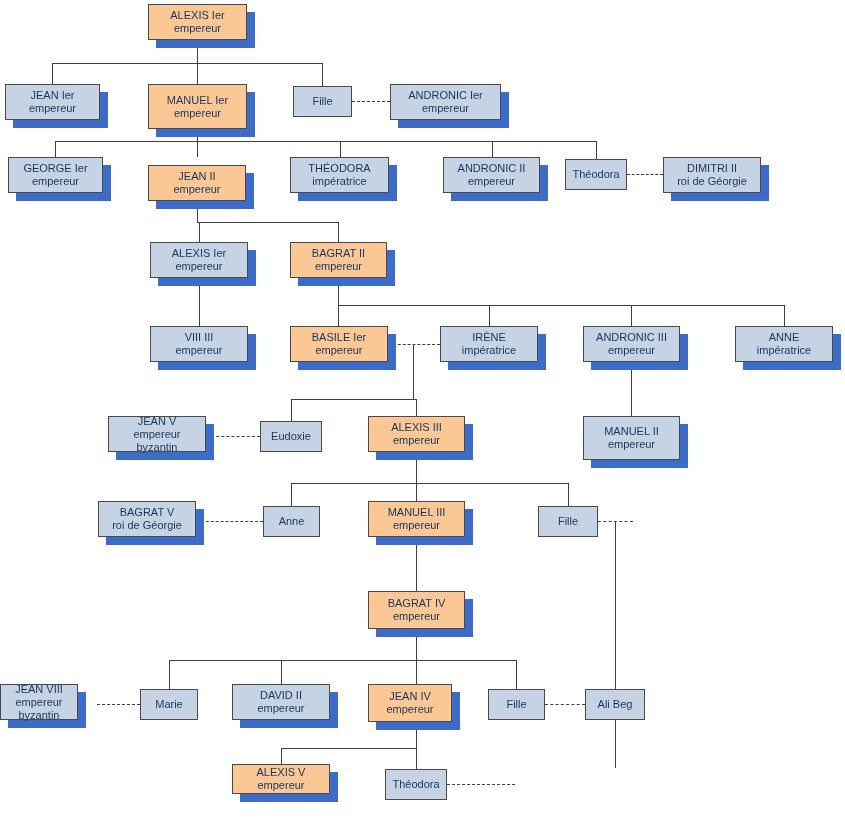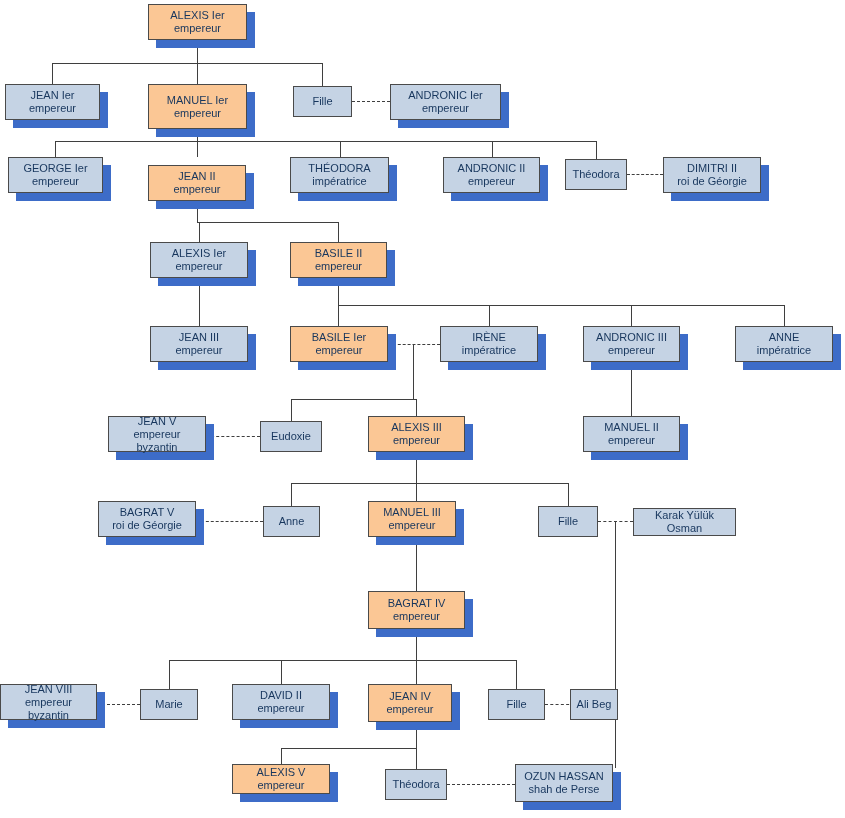--- a/index.html
+++ b/index.html
@@ -126,26 +126,26 @@
   <div class="node shadow" style="left:663px;top:157px;width:98px;height:36px">
     <span>DIMITRI II</span>
     <span>roi de Géorgie</span>
   </div>
 
   <div class="node shadow" style="left:150px;top:242px;width:98px;height:36px">
     <span>ALEXIS Ier</span>
     <span>empereur</span>
   </div>
   <div class="node hl shadow" style="left:290px;top:242px;width:97px;height:36px">
-    <span>BASILE II</span>
+    <span>BAGRAT II</span>
     <span>empereur</span>
   </div>
 
   <div class="node shadow" style="left:150px;top:326px;width:98px;height:36px">
-    <span>JEAN III</span>
+    <span>VIII III</span>
     <span>empereur</span>
   </div>
   <div class="node hl shadow" style="left:290px;top:326px;width:98px;height:36px">
     <span>BASILE Ier</span>
     <span>empereur</span>
   </div>
   <div class="node shadow" style="left:440px;top:326px;width:98px;height:36px">
     <span>IRÈNE</span>
     <span>impératrice</span>
   </div>
@@ -162,75 +162,68 @@
     <span>JEAN V</span>
     <span>empereur byzantin</span>
   </div>
   <div class="node" style="left:260px;top:421px;width:62px;height:31px">
     <span>Eudoxie</span>
   </div>
   <div class="node hl shadow" style="left:368px;top:416px;width:97px;height:36px">
     <span>ALEXIS III</span>
     <span>empereur</span>
   </div>
-  <div class="node shadow" style="left:583px;top:416px;width:97px;height:36px">
+  <div class="node shadow" style="left:583px;top:416px;width:97px;height:44px">
     <span>MANUEL II</span>
     <span>empereur</span>
   </div>
 
   <div class="node shadow" style="left:98px;top:501px;width:98px;height:36px">
     <span>BAGRAT V</span>
     <span>roi de Géorgie</span>
   </div>
   <div class="node" style="left:263px;top:506px;width:57px;height:31px">
     <span>Anne</span>
   </div>
-  <div class="node hl shadow" style="left:368px;top:501px;width:88px;height:36px">
+  <div class="node hl shadow" style="left:368px;top:501px;width:97px;height:36px">
     <span>MANUEL III</span>
     <span>empereur</span>
   </div>
   <div class="node" style="left:538px;top:506px;width:60px;height:31px">
     <span>Fille</span>
   </div>
-  <div class="node" style="left:633px;top:508px;width:103px;height:28px">
-    <span>Karak Yülük Osman</span>
-  </div>
 
   <div class="node hl shadow" style="left:368px;top:591px;width:97px;height:38px">
     <span>BAGRAT IV</span>
     <span>empereur</span>
   </div>
 
-  <div class="node shadow" style="left:0px;top:684px;width:97px;height:36px">
+  <div class="node shadow" style="left:0px;top:684px;width:78px;height:36px">
     <span>JEAN VIII</span>
     <span>empereur byzantin</span>
   </div>
   <div class="node" style="left:140px;top:689px;width:58px;height:31px">
     <span>Marie</span>
   </div>
   <div class="node shadow" style="left:232px;top:684px;width:98px;height:36px">
     <span>DAVID II</span>
     <span>empereur</span>
   </div>
   <div class="node hl shadow" style="left:368px;top:684px;width:84px;height:38px">
     <span>JEAN IV</span>
     <span>empereur</span>
   </div>
   <div class="node" style="left:488px;top:689px;width:57px;height:31px">
     <span>Fille</span>
   </div>
-  <div class="node" style="left:570px;top:689px;width:48px;height:31px">
+  <div class="node" style="left:585px;top:689px;width:60px;height:31px">
     <span>Ali Beg</span>
   </div>
 
   <div class="node hl shadow" style="left:232px;top:764px;width:98px;height:30px">
     <span>ALEXIS V</span>
     <span>empereur</span>
   </div>
   <div class="node" style="left:385px;top:769px;width:62px;height:31px">
     <span>Théodora</span>
   </div>
-  <div class="node shadow" style="left:515px;top:764px;width:98px;height:38px">
-    <span>OZUN HASSAN</span>
-    <span>shah de Perse</span>
-  </div>
 
 </div>
 
 </body></html>

